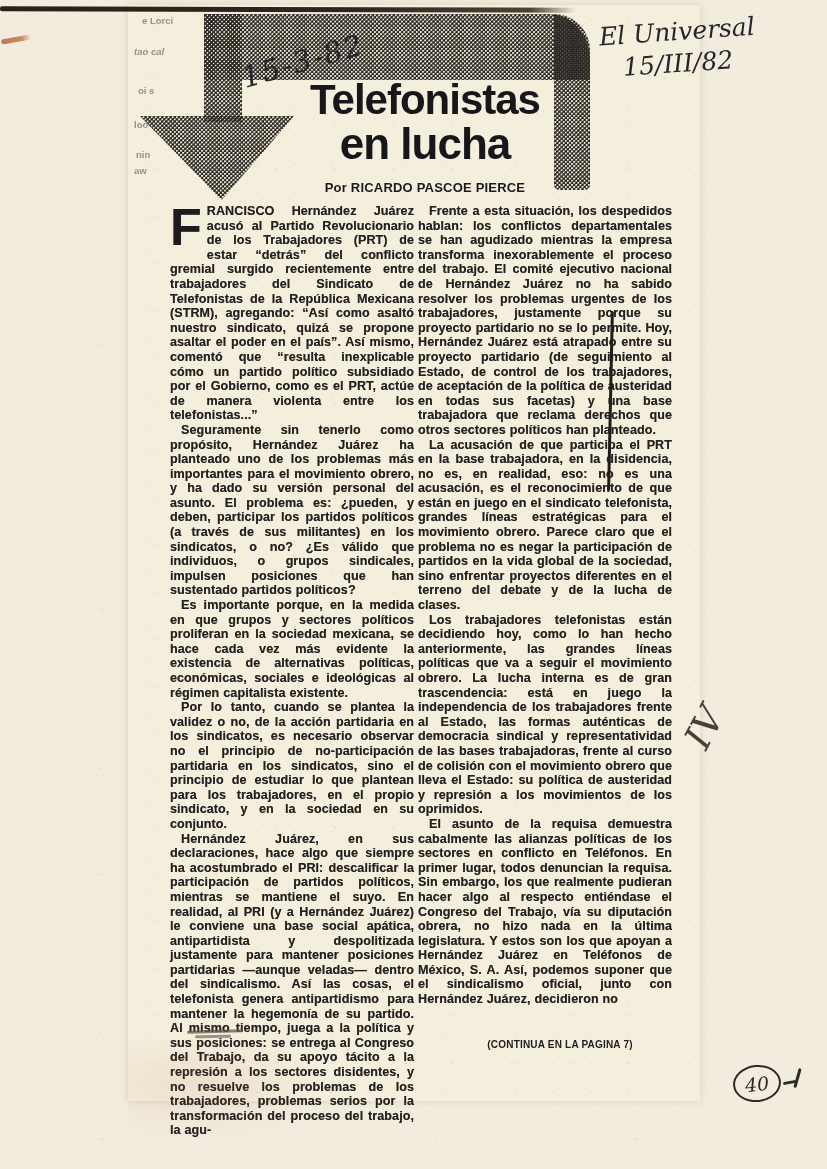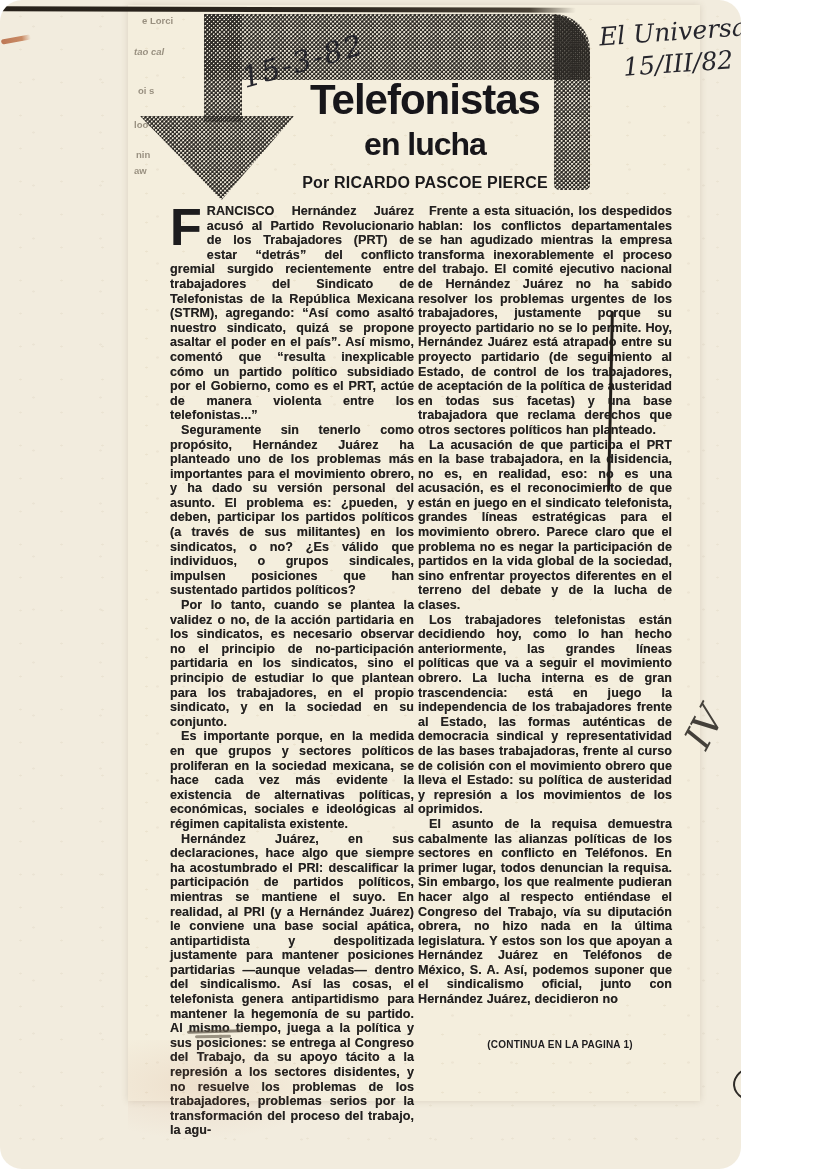--- a/index.html
+++ b/index.html
@@ -1,26 +1,25 @@
 <!DOCTYPE html>
 <html><head>
 <meta charset="utf-8">
 <style>
   html,body{margin:0;padding:0;}
   .page{
     position:relative;
-    width:741px;height:1169px;
+    width:827px;height:1169px;
     background:
       radial-gradient(rgba(170,150,110,.10) 1px, transparent 1.5px),
       radial-gradient(rgba(140,120,85,.07) 1px, transparent 1.7px),
       #f2ecde;
     background-size:41px 33px, 67px 53px;
     overflow:hidden;
     font-family:"Liberation Sans", sans-serif;
-    border-radius:22px;
   }
   
   .clipping{
     position:absolute;left:128px;top:5px;width:572px;height:1096px;
     background:
       radial-gradient(rgba(175,150,105,.12) 1px, transparent 1.5px),
       radial-gradient(rgba(150,125,85,.08) 1px, transparent 1.8px),
       #f4eeddE6;
     background-color:#f4eedd;
     background-size:37px 29px, 59px 47px;
@@ -57,22 +56,22 @@
     background-size:4.2px 4.2px, 4.2px 4.2px;
     background-position:0 0, 2.1px 2.1px;
   }
   .arrow-bar {position:absolute;left:204px;top:14px;width:386px;height:66px;border-top-right-radius:42px 44px;}
   .arrow-tail{position:absolute;left:554px;top:14px;width:36px;height:176px;border-top-right-radius:36px;border-bottom-left-radius:5px;border-bottom-right-radius:5px;}
   .arrow-stem{position:absolute;left:204px;top:14px;width:38px;height:108px;}
   .arrow-head{position:absolute;left:140px;top:116px;width:154px;height:84px;clip-path:polygon(0 0,100% 0,53% 100%);}
   
   .masthead{position:absolute;left:288px;top:77px;width:274px;text-align:center;color:#17161a;z-index:4;}
   .title-1{font-size:42px;font-weight:700;letter-spacing:-1px;line-height:46px;}
-  .title-2{font-size:32px;font-weight:700;letter-spacing:-1px;line-height:42px;}
-  .byline{margin-top:9px;font-size:16px;font-weight:700;letter-spacing:.2px;color:#1b1a1c;}
+  .title-2{font-size:44px;font-weight:700;letter-spacing:-1px;line-height:42px;}
+  .byline{margin-top:15px;font-size:13px;font-weight:700;letter-spacing:.2px;color:#1b1a1c;}
   
   .col{
     position:absolute;top:204px;
     font-size:12.6px;line-height:14.6px;font-weight:700;
     color:#232120;text-align:justify;letter-spacing:.05px;word-spacing:.4px;
     text-shadow:0 0 .35px rgba(35,33,32,.55);
   }
   .col-left{left:170px;width:244px;}
   .col-right{left:418px;width:254px;}
   .col p{margin:0;text-indent:11px;}
@@ -143,32 +142,32 @@
 
   <div class="masthead">
     <div class="title-1">Telefonistas</div>
     <div class="title-2">en lucha</div>
     <div class="byline">Por RICARDO PASCOE PIERCE</div>
   </div>
 
   <div class="col col-left">
     <p class="first"><span class="dropcap">F</span><span>RANCISCO Hernández Juárez acusó al Partido Revolucionario de los Trabajadores (PRT) de estar “detrás” del conflicto gremial surgido recientemente entre trabajadores del Sindicato de Telefonistas de la República Mexicana (STRM), agregando: “Así como asaltó nuestro sindicato, quizá se propone asaltar el poder en el país”. Así mismo, comentó que “resulta inexplicable cómo un partido político subsidiado por el Gobierno, como es el PRT, actúe de manera violenta entre los telefonistas...”</span></p>
     <p>Seguramente sin tenerlo como propósito, Hernández Juárez ha planteado uno de los problemas más importantes para el movimiento obrero, y ha dado su versión personal del asunto. El problema es: ¿pueden, y deben, participar los partidos políticos (a través de sus militantes) en los sindicatos, o no? ¿Es válido que individuos, o grupos sindicales, impulsen posiciones que han sustentado partidos políticos?</p>
+    <p>Es importante porque, en la medida en que grupos y sectores políticos proliferan en la sociedad mexicana, se hace cada vez más evidente la existencia de alternativas políticas, económicas, sociales e ideológicas al régimen capitalista existente.</p>
     <p>Por lo tanto, cuando se plantea la validez o no, de la acción partidaria en los sindicatos, es necesario observar no el principio de no-participación partidaria en los sindicatos, sino el principio de estudiar lo que plantean para los trabajadores, en el propio sindicato, y en la sociedad en su conjunto.</p>
-    <p>Es importante porque, en la medida en que grupos y sectores políticos proliferan en la sociedad mexicana, se hace cada vez más evidente la existencia de alternativas políticas, económicas, sociales e ideológicas al régimen capitalista existente.</p>
     <p>Hernández Juárez, en sus declaraciones, hace algo que siempre ha acostumbrado el PRI: descalificar la participación de partidos políticos, mientras se mantiene el suyo. En realidad, al PRI (y a Hernández Juárez) le conviene una base social apática, antipartidista y despolitizada justamente para mantener posiciones partidarias —aunque veladas— dentro del sindicalismo. Así las cosas, el telefonista genera antipartidismo para mantener la hegemonía de su partido. Al mismo tiempo, juega a la política y sus posiciones: se entrega al Congreso del Trabajo, da su apoyo tácito a la represión a los sectores disidentes, y no resuelve los problemas de los trabajadores, problemas serios por la transformación del proceso del trabajo, la agu-</p>
   </div>
 
   <div class="col col-right">
     <p>Frente a esta situación, los despedidos hablan: los conflictos departamentales se han agudizado mientras la empresa transforma inexorablemente el proceso del trabajo. El comité ejecutivo nacional de Hernández Juárez no ha sabido resolver los problemas urgentes de los trabajadores, justamente porque su proyecto partidario no se lo permite. Hoy, Hernández Juárez está atrapado entre su proyecto partidario (de seguimiento al Estado, de control de los trabajadores, de aceptación de la política de austeridad en todas sus facetas) y una base trabajadora que reclama derechos que otros sectores políticos han planteado.</p>
     <p>La acusación de que participa el PRT en la base trabajadora, en la disidencia, no es, en realidad, eso: no es una acusación, es el reconocimiento de que están en juego en el sindicato telefonista, grandes líneas estratégicas para el movimiento obrero. Parece claro que el problema no es negar la participación de partidos en la vida global de la sociedad, sino enfrentar proyectos diferentes en el terreno del debate y de la lucha de clases.</p>
     <p>Los trabajadores telefonistas están decidiendo hoy, como lo han hecho anteriormente, las grandes líneas políticas que va a seguir el movimiento obrero. La lucha interna es de gran trascendencia: está en juego la independencia de los trabajadores frente al Estado, las formas auténticas de democracia sindical y representatividad de las bases trabajadoras, frente al curso de colisión con el movimiento obrero que lleva el Estado: su política de austeridad y represión a los movimientos de los oprimidos.</p>
     <p>El asunto de la requisa demuestra cabalmente las alianzas políticas de los sectores en conflicto en Teléfonos. En primer lugar, todos denuncian la requisa. Sin embargo, los que realmente pudieran hacer algo al respecto entiéndase el Congreso del Trabajo, vía su diputación obrera, no hizo nada en la última legislatura. Y estos son los que apoyan a Hernández Juárez en Teléfonos de México, S. A. Así, podemos suponer que el sindicalismo oficial, junto con Hernández Juárez, decidieron no</p>
   </div>
 
-  <div class="continuation">(CONTINUA EN LA PAGINA 1)</div>
+  <div class="continuation">(CONTINUA EN LA PAGINA 7)</div>
 
   <div class="pen-line"></div>
   <div class="pencil-underline"></div>
   <div class="pencil-underline2"></div>
   <div class="blush"></div>
 
 </div>
 
 </body></html>

